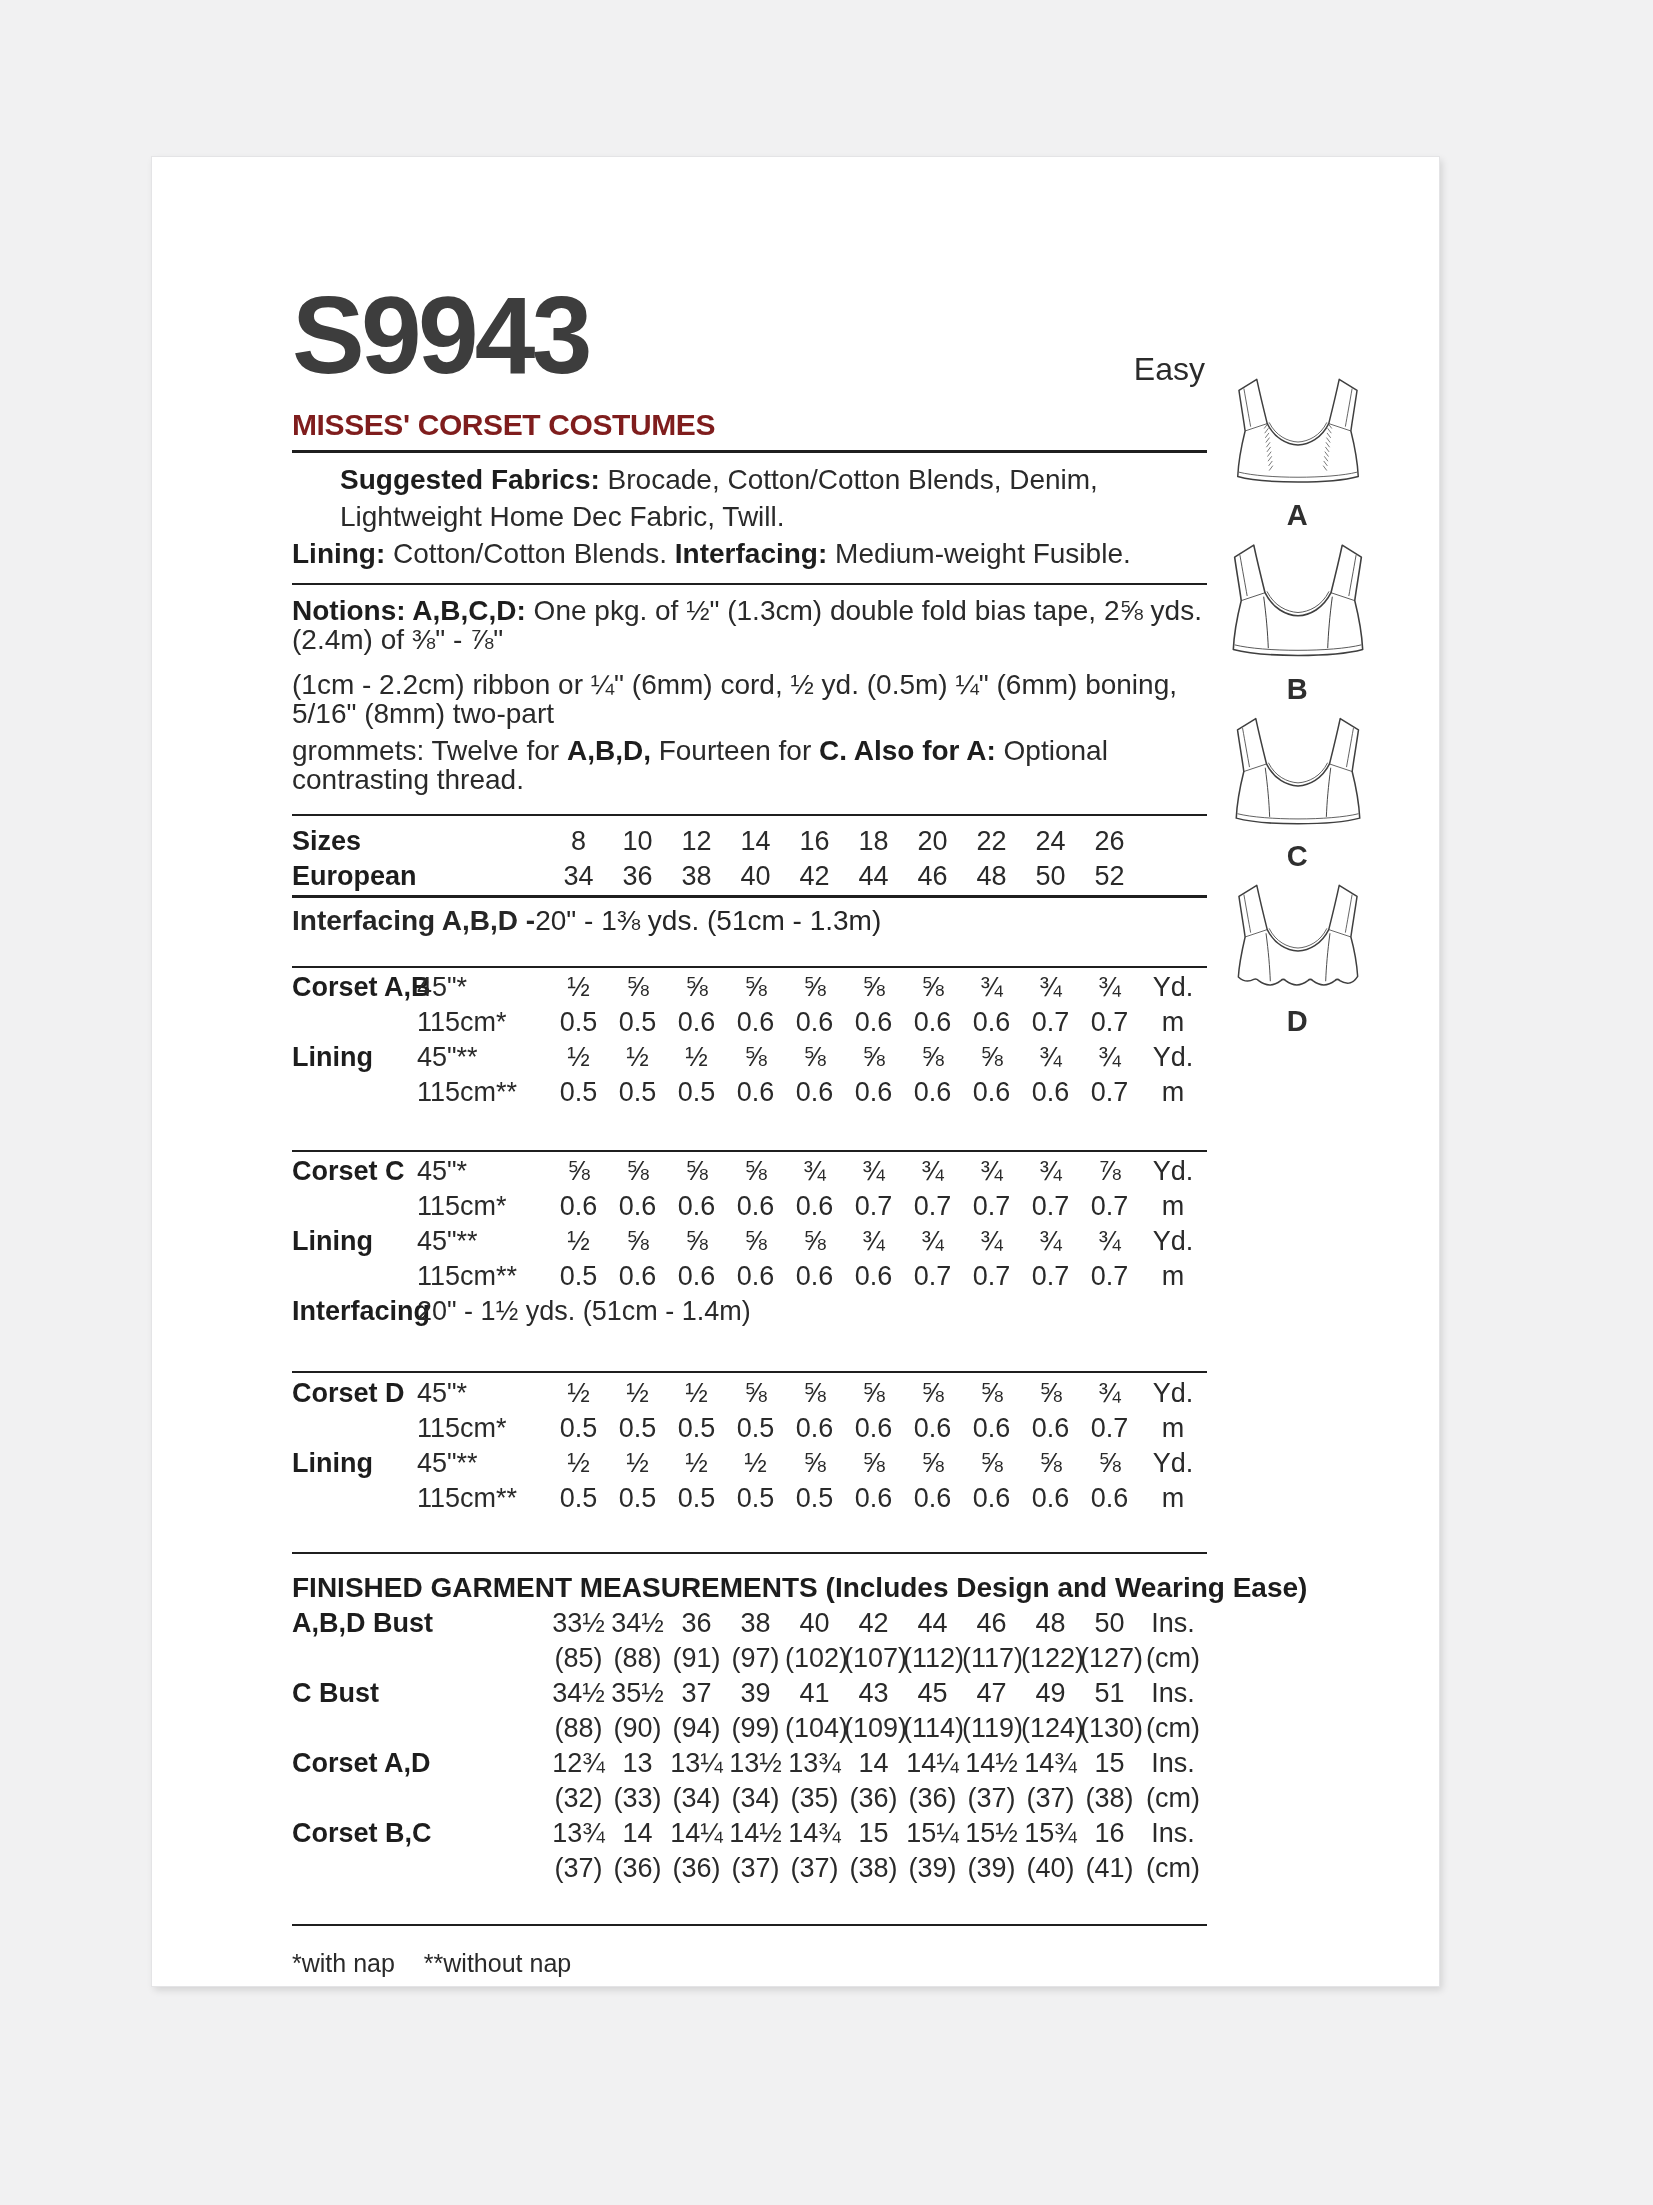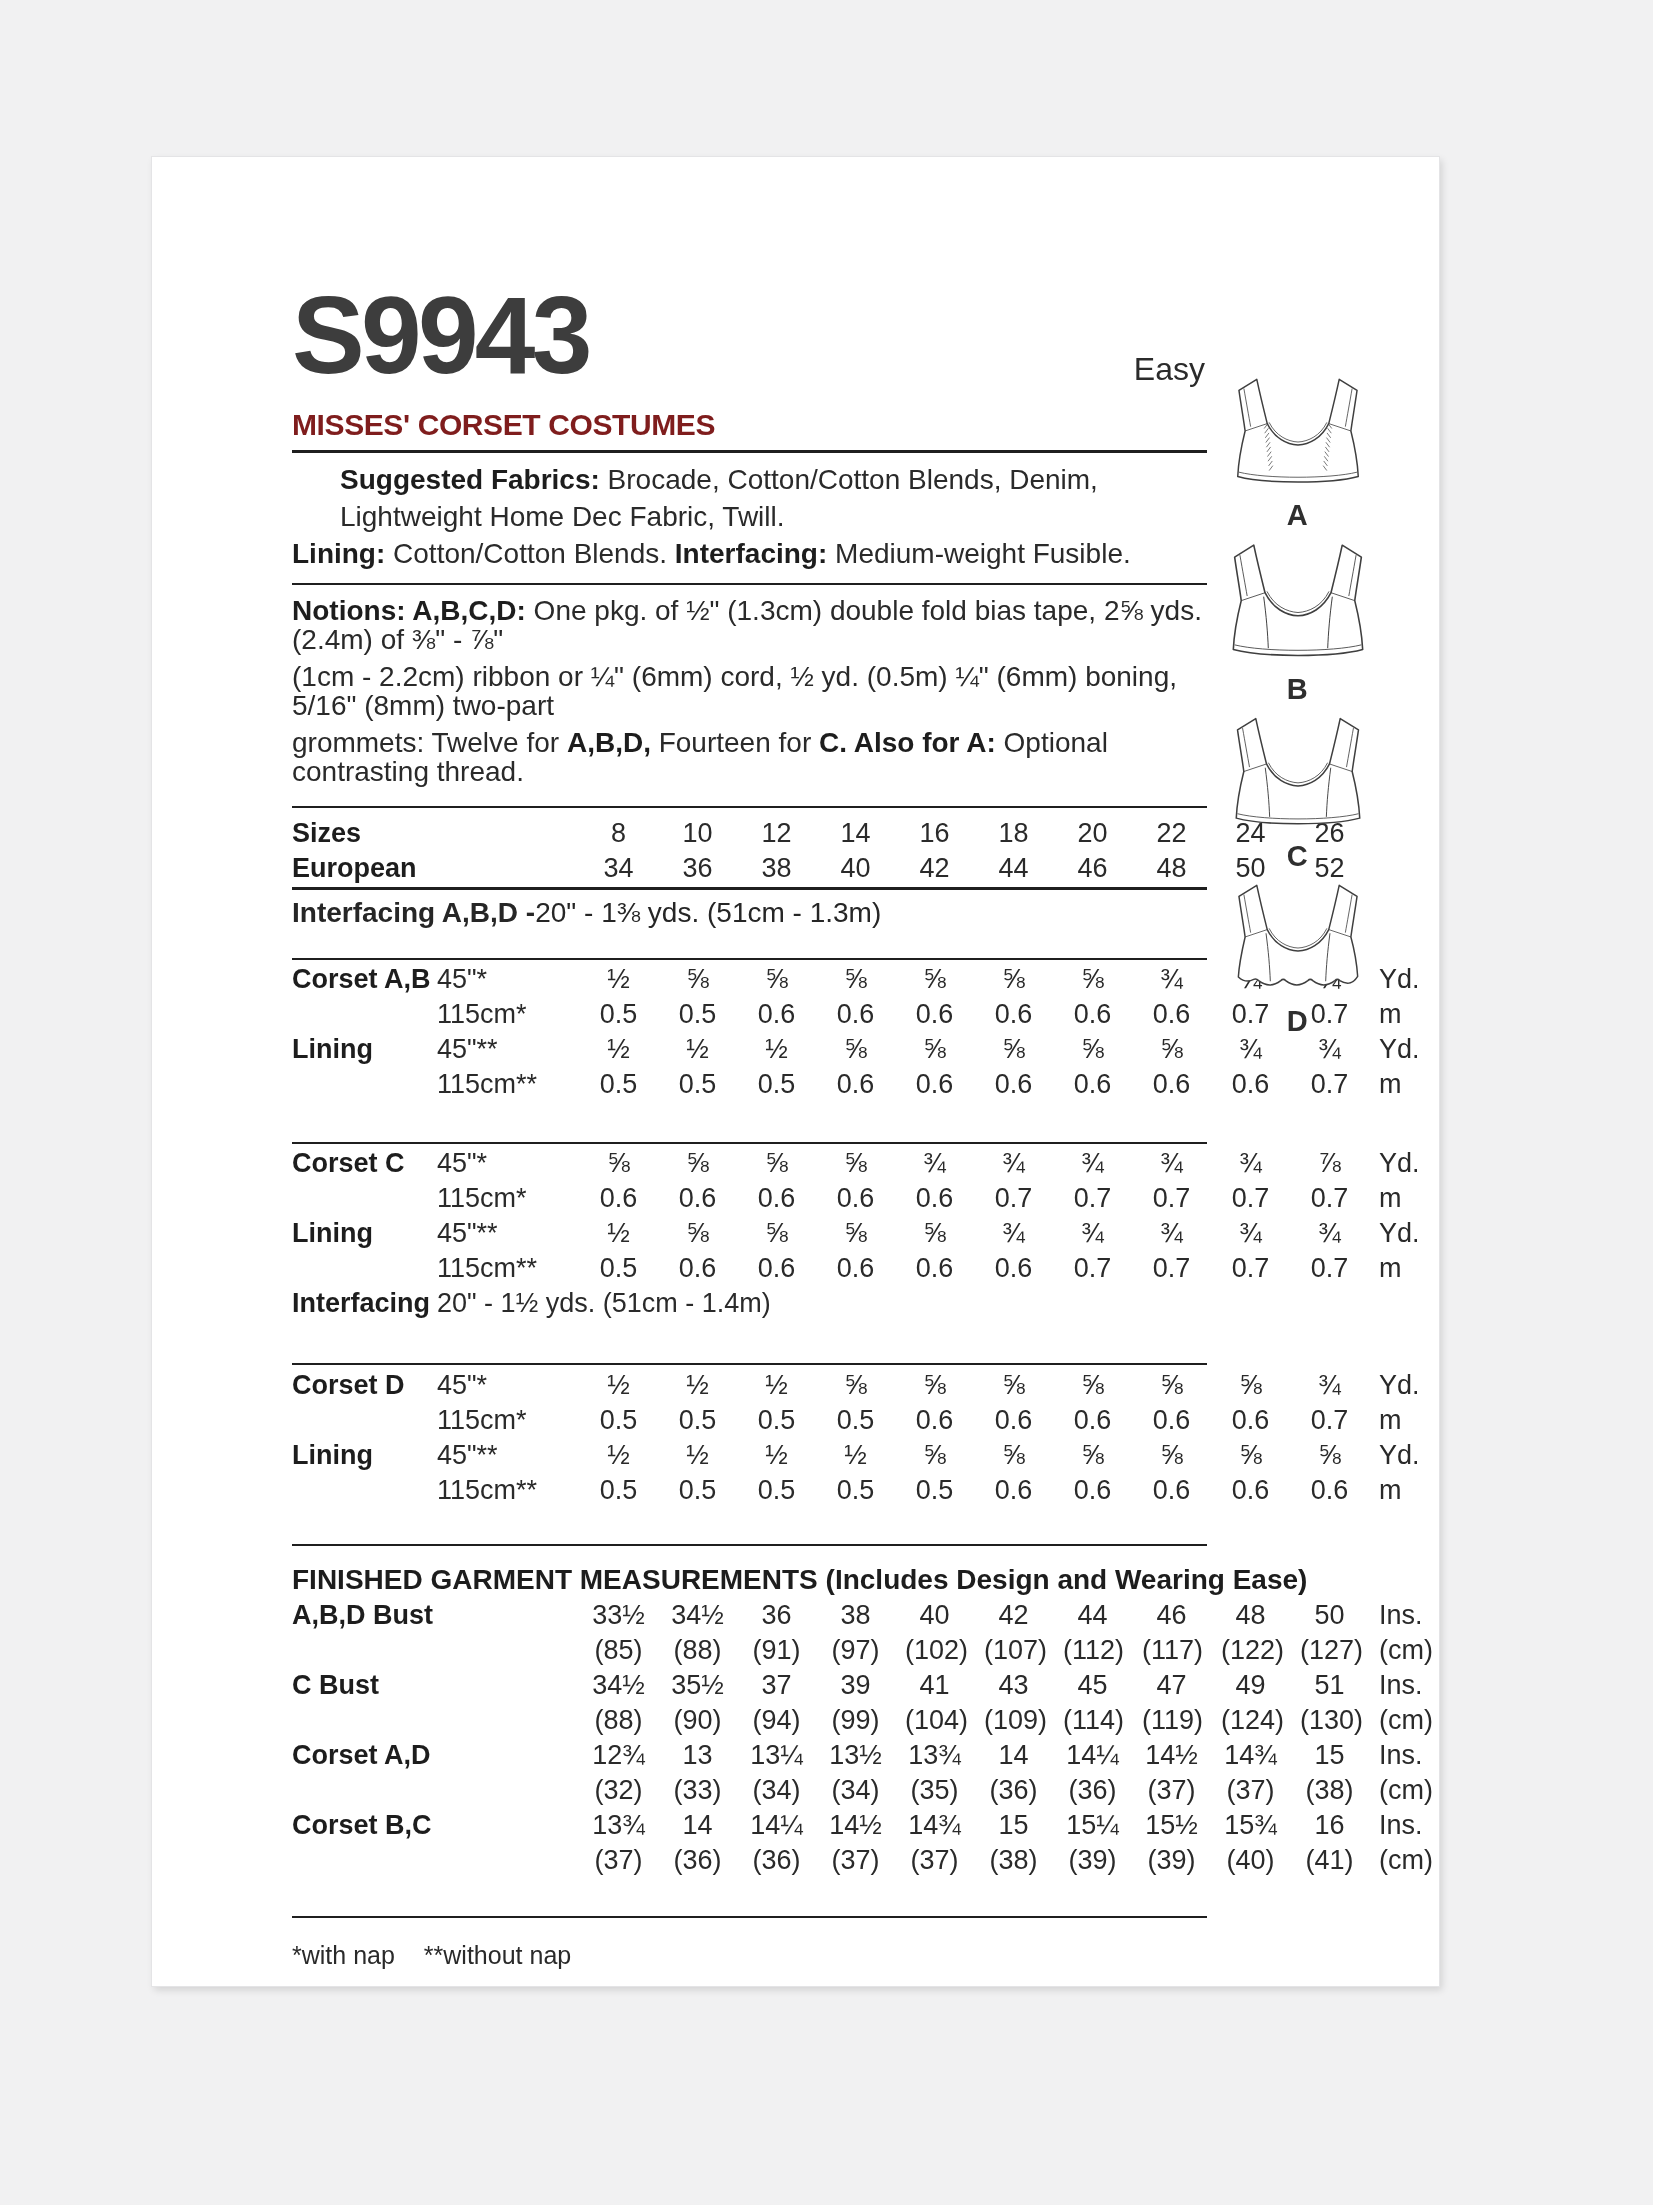--- a/index.html
+++ b/index.html
@@ -28,21 +28,21 @@
   .r-title{margin-top:7.4px;}
   .para{font-size:28px;line-height:37px;color:#2a2a2a;}
   .para b{color:#1d1d1d;}
   .fabrics{margin-top:8px;margin-left:48px;}
   .r-fab{margin-top:11px;}
   .notions{margin-top:11px;line-height:29px;}
   .tbl{width:100%;}
   .tbl.sizes{margin-top:8px;}
   .t-row{
     display:grid;grid-template-columns:125px 132px repeat(10,59px) 1fr;
-    align-items:center;height:35px;font-size:27px;color:#2a2a2a;gap:20px;
+    align-items:center;height:35px;font-size:27px;color:#2a2a2a;
   }
   .t-label{font-weight:bold;color:#1d1d1d;text-align:left;white-space:nowrap;}
   .t-label.span2{grid-column:1 / 3;}
   .t-sub{text-align:left;white-space:nowrap;}
   .t-cell{text-align:center;white-space:nowrap;}
   .t-unit{text-align:center;white-space:nowrap;}
   .t-wide{grid-column:2 / -1;text-align:left;white-space:nowrap;}
   .t-subheader{grid-column:1 / -1;font-weight:bold;color:#1d1d1d;text-align:left;white-space:nowrap;}
   .r-sz1{margin-top:20px;}
   .r-sz2{margin-top:1.5px;}
@@ -79,21 +79,21 @@
 
     <div class="doc-title">MISSES' CORSET COSTUMES</div>
     <div class="rule thick r-title"></div>
 
     <div class="para fabrics"><b>Suggested Fabrics:</b><span> Brocade, Cotton/Cotton Blends, Denim, Lightweight Home Dec Fabric, Twill.</span></div>
     <div class="para"><b>Lining:</b><span> Cotton/Cotton Blends. </span><b>Interfacing:</b><span> Medium-weight Fusible.</span></div>
 
     <div class="rule r-fab"></div>
 
     <div class="para notions"><b>Notions: A,B,C,D:</b><span> One pkg. of ½" (1.3cm) double fold bias tape, 2⅝ yds. (2.4m) of ⅜" - ⅞"</span></div>
-    <div class="para notions" style="margin-top:8px"><span>(1cm - 2.2cm) ribbon or ¼" (6mm) cord, ½ yd. (0.5m) ¼" (6mm) boning, 5/16" (8mm) two-part</span></div>
+    <div class="para notions" style="margin-top:16px"><span>(1cm - 2.2cm) ribbon or ¼" (6mm) cord, ½ yd. (0.5m) ¼" (6mm) boning, 5/16" (8mm) two-part</span></div>
     <div class="para notions" style="margin-top:8px"><span>grommets: Twelve for </span><b>A,B,D,</b><span> Fourteen for </span><b>C. Also for A:</b><span> Optional contrasting thread.</span></div>
 
     <div class="rule r-sz1"></div>
 
     <div class="tbl sizes">
         <div class="t-row">
           <span class="t-label span2">Sizes</span>
           <span class="t-cell">8</span>
           <span class="t-cell">10</span>
           <span class="t-cell">12</span>

